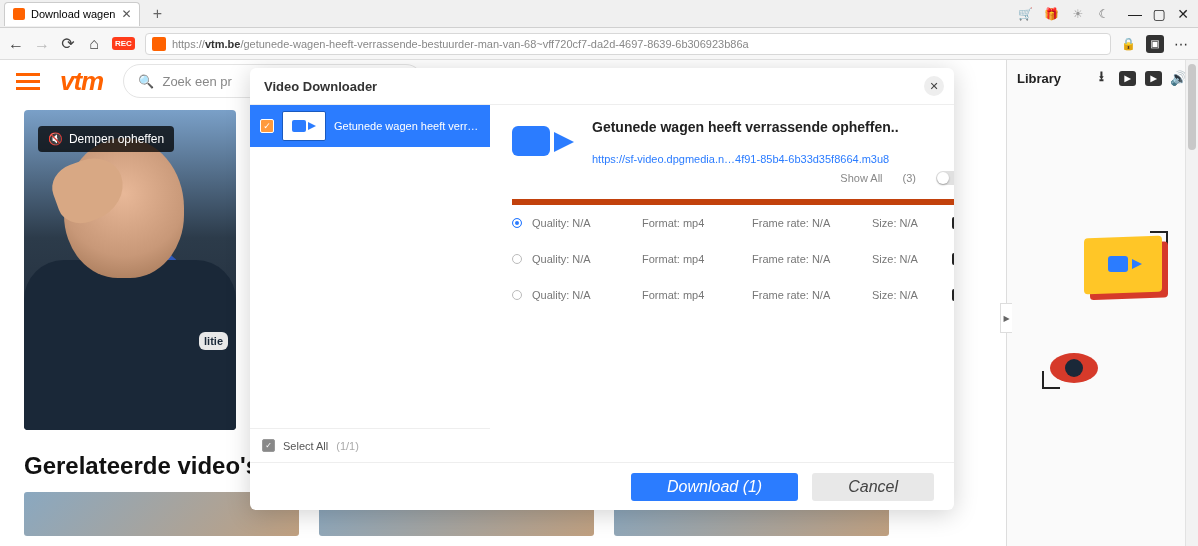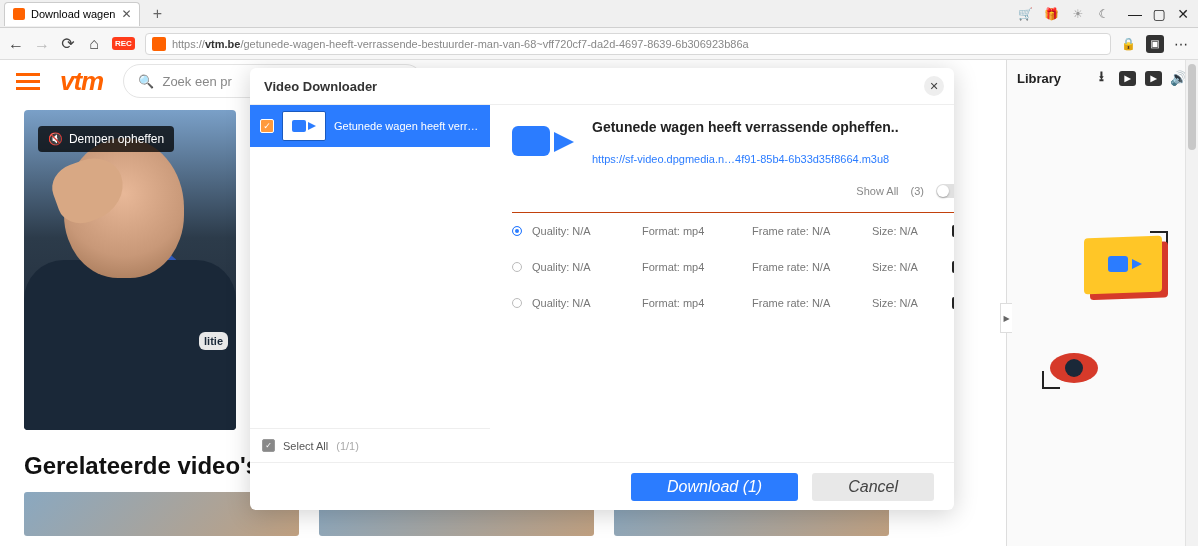--- a/index.html
+++ b/index.html
@@ -77,24 +77,24 @@
 .dl-left-footer { margin-top:auto; padding:10px 12px; font-size:11px; color:#555; display:flex; align-items:center; gap:8px; border-top:1px solid #eee;}
 .dl-left-footer .cb { width:13px; height:13px; border:1px solid #999; background:#888; border-radius:2px; display:flex; align-items:center; justify-content:center; color:#fff; font-size:8px;}
 
 .dl-right { flex:1; padding:14px 22px; display:flex; flex-direction:column;}
 .dl-detail-head { display:flex; gap:18px; align-items:center; }
 .big-cam { width:62px; height:44px; position:relative;}
 .big-cam::before{content:"";position:absolute;left:0;top:6px;width:38px;height:30px;background:#2b7cff;border-radius:6px;}
 .big-cam::after{content:"";position:absolute;right:0;top:12px;border-left:20px solid #2b7cff;border-top:10px solid transparent;border-bottom:10px solid transparent;}
 .dl-title { font-size:14px; font-weight:700; color:#222; }
 .dl-link { font-size:11px; color:#2b7cff; margin-top:18px; display:block;}
-.dl-showall { display:flex; justify-content:flex-end; align-items:center; gap:12px; font-size:11px; color:#888; margin-top:19px;}
+.dl-showall { display:flex; justify-content:flex-end; align-items:center; gap:20px; font-size:11px; color:#888; margin-top:6px;}
 .toggle { width:28px; height:14px; background:#e0e0e0; border-radius:8px; position:relative;}
 .toggle::after{content:"";position:absolute;left:1px;top:1px;width:12px;height:12px;background:#fff;border-radius:50%;box-shadow:0 1px 2px rgba(0,0,0,.3);}
-.fmt-list { margin-top:14px; border-top:1px solid #c2410c;}
+.fmt-list { margin-top:14px; border-top:6px solid #c2410c;}
 .fmt-row { display:flex; align-items:center; padding:12px 0; font-size:11px; color:#777; gap:10px;}
 .fmt-row .radio { width:10px; height:10px; border-radius:50%; border:1px solid #bbb; flex:none;}
 .fmt-row.sel .radio { border-color:#2b7cff; background:#2b7cff; box-shadow:0 0 0 2px #fff inset;}
 .fmt-row > span { flex:none; }
 .fmt-row .c-q { width:100px; }
 .fmt-row .c-f { width:100px; }
 .fmt-row .c-fr { width:110px; }
 .fmt-row .c-s { width:70px; }
 .dl-action { width:12px; height:12px; background:#222; border-radius:2px; display:flex; align-items:center; justify-content:center; color:#fff; font-size:7px; margin-left:auto;}
 

